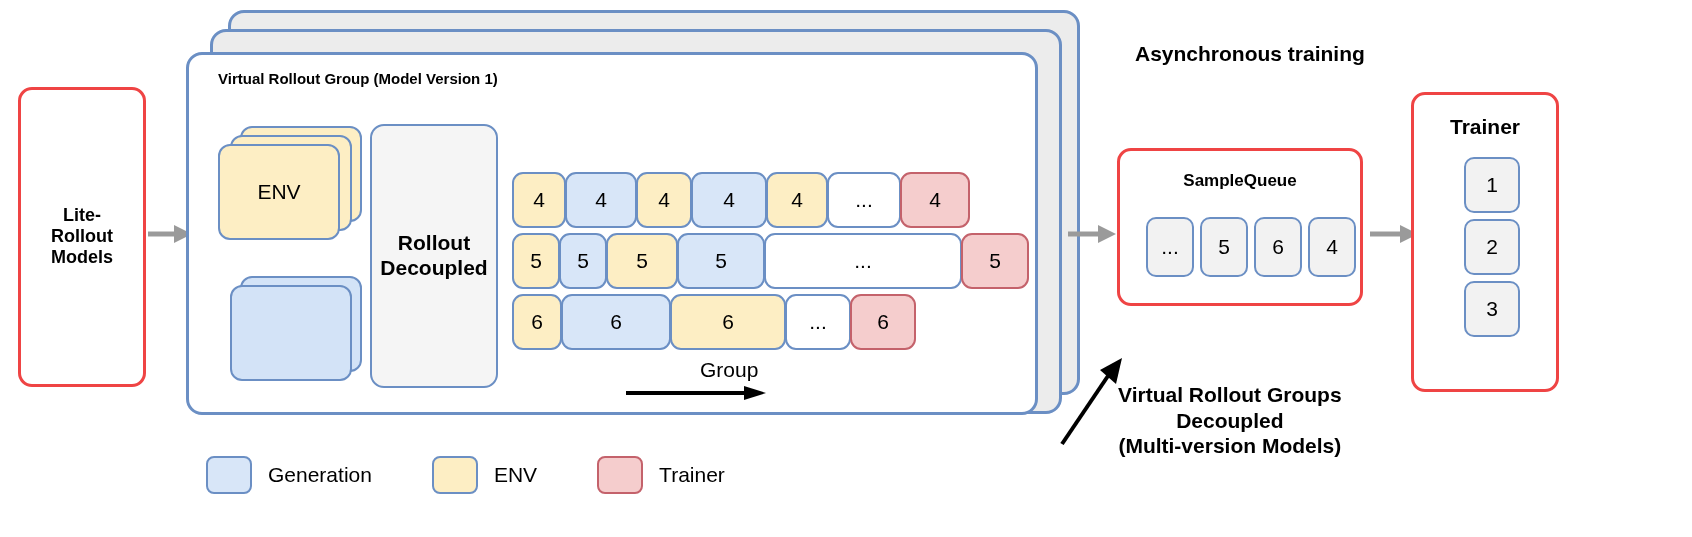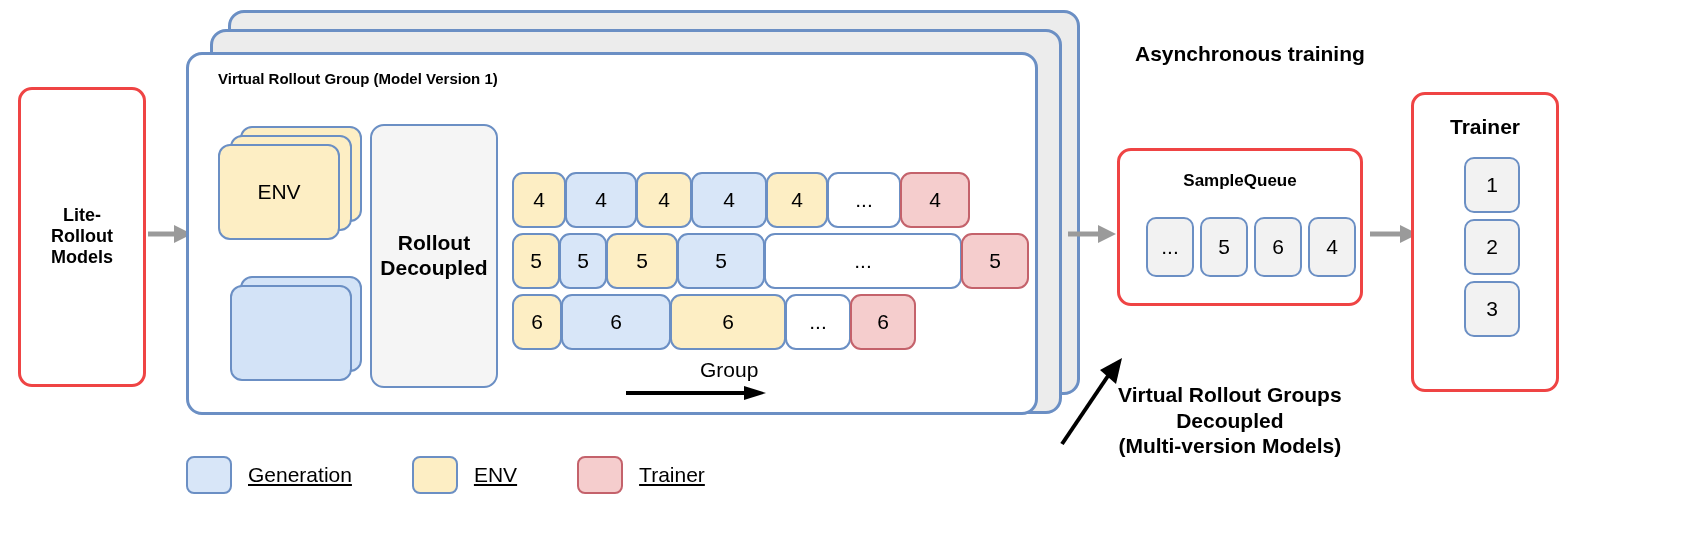--- a/index.html
+++ b/index.html
@@ -44,21 +44,21 @@
         font-size:21px;box-sizing:border-box;margin-right:-1px;}
   .seg.env{background:#fdeec4;}
   .seg.gen{background:#d8e6f8;}
   .seg.idle{background:#fff;}
   .seg.fin{background:#f5cdcd;border-color:#c4626b;}
 
   #time-lbl{left:700px;top:358px;font-size:21px;}
   #time-arrow{left:626px;top:386px;width:140px;height:14px;}
 
   
-  #legend{left:186px;top:455px;height:40px;display:flex;text-decoration:underline;}
+  #legend{left:206px;top:455px;height:40px;display:flex;}
   .lg-item{display:flex;align-items:center;margin-right:60px;}
   .lg-sw{width:42px;height:34px;border-radius:8px;border:2px solid #6b8fc4;margin-right:16px;}
   .lg-sw.gen{background:#d8e6f8;}
   .lg-sw.env{background:#fdeec4;}
   .lg-sw.fin{background:#f5cdcd;border-color:#c4626b;}
   .lg-tx{font-size:21px;}
 
   
   #sq{left:1117px;top:148px;width:246px;height:158px;}
   #sq-title{position:absolute;left:0;right:0;top:20px;text-align:center;font-size:17px;font-weight:bold;}

